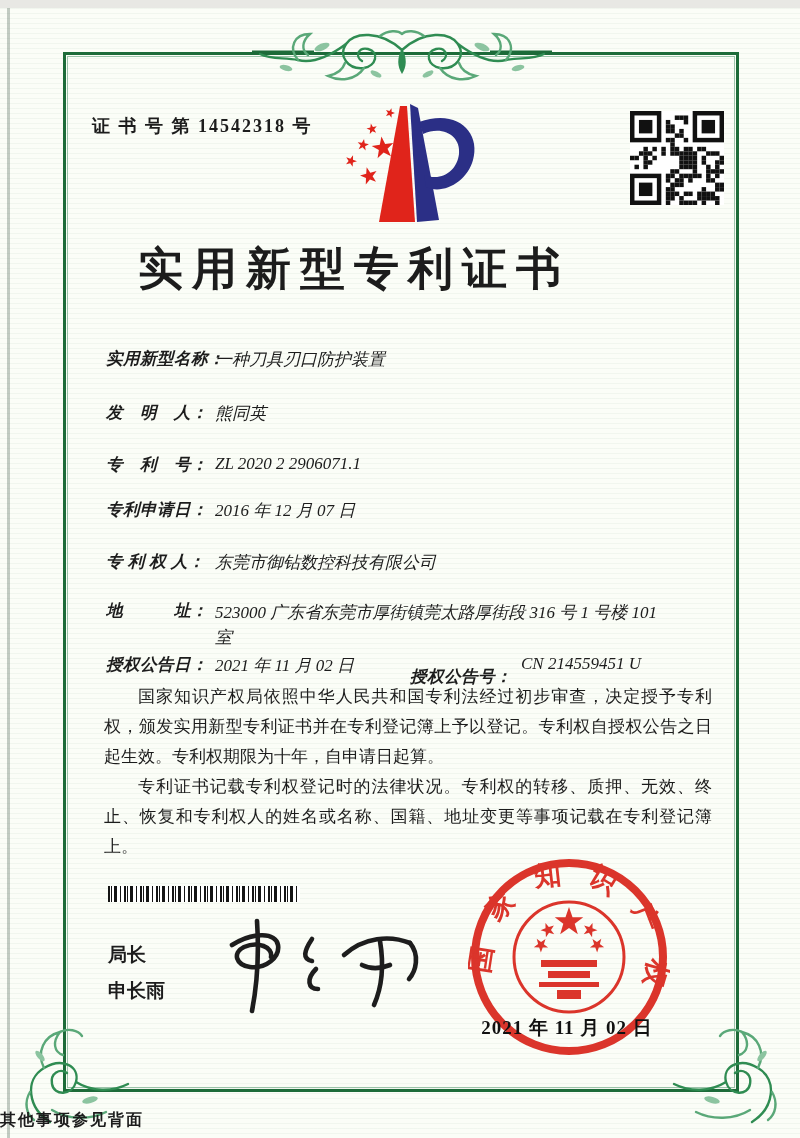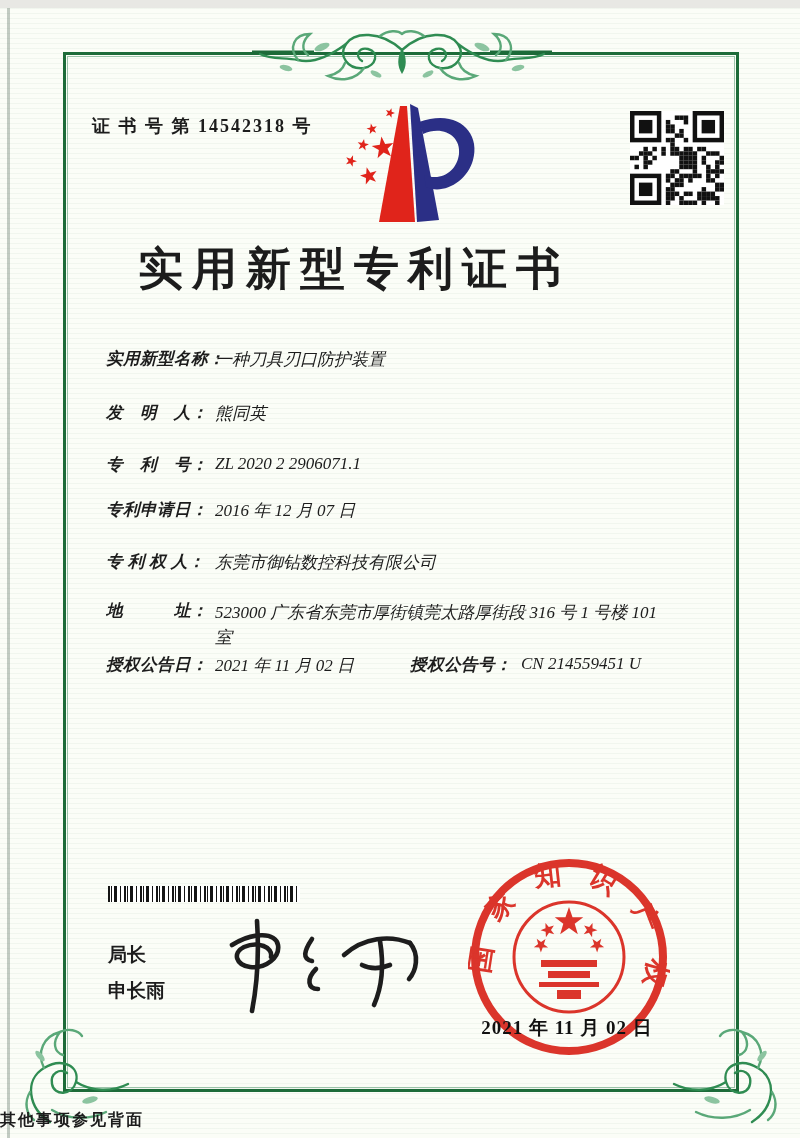--- a/index.html
+++ b/index.html
@@ -15,21 +15,21 @@
   .ornament-bl{position:absolute;left:16px;top:1018px;width:118px;height:106px;}
   .ornament-br{position:absolute;left:668px;top:1018px;width:118px;height:106px;transform:scaleX(-1);}
   .cert-no{position:absolute;left:92px;top:106px;font-size:18px;font-weight:bold;letter-spacing:2px;}
   .logo{position:absolute;left:333px;top:90px;width:152px;height:130px;}
   .qr{position:absolute;left:630px;top:103px;width:94px;height:94px;background:#fff;}
   .title{position:absolute;left:0;top:231px;width:708px;text-align:center;font-size:45px;font-weight:bold;letter-spacing:9px;}
   .f-row{position:absolute;left:106px;width:610px;font-size:17px;font-style:italic;}
   .f-label{font-weight:bold;font-size:16.5px;letter-spacing:0.5px;}
   .f-value{position:absolute;left:109px;top:0;white-space:nowrap;font-size:17px;}
   .f-value.wrap{white-space:normal;width:494px;line-height:25px;}
-  .f-label2{position:absolute;left:304px;top:0;font-weight:bold;font-size:16.5px;letter-spacing:0.5px;}
+  .f-label2{position:absolute;left:304px;top:12px;font-weight:bold;font-size:16.5px;letter-spacing:0.5px;}
   .f-value2{position:absolute;left:415px;top:0;white-space:nowrap;font-size:17px;}
   .body-text{position:absolute;left:104px;top:674px;width:608px;font-size:17px;line-height:30px;text-align:justify;}
   .body-text p{margin:0;text-indent:2em;}
   .barcode{position:absolute;left:108px;top:878px;width:192px;height:16px;
     background:repeating-linear-gradient(90deg,#141414 0 2px,#fff 2px 3px,#141414 3px 4px,#fff 4px 6px,#141414 6px 9px,#fff 9px 12px,#141414 12px 13px,#fff 13px 16px);}
   .signer-title{position:absolute;left:108px;top:934px;font-size:19px;font-weight:bold;font-family:"Liberation Sans","DejaVu Sans",sans-serif;}
   .signer-name{position:absolute;left:108px;top:970px;font-size:19px;font-weight:bold;font-family:"Liberation Sans","DejaVu Sans",sans-serif;}
   .signature{position:absolute;left:212px;top:903px;width:235px;height:110px;}
   .seal{position:absolute;left:468px;top:848px;width:202px;height:202px;opacity:.93;}
   .seal-date{position:absolute;left:477px;top:1007px;width:180px;font-size:19px;font-weight:bold;letter-spacing:1px;color:#111;text-align:center;}
@@ -271,20 +271,24 @@
     <span class="f-label">地　　　址：</span>
     <span class="f-value wrap"><span>523000 广东省东莞市厚街镇莞太路厚街段 316 号 1 号楼 101</span><br><span>室</span></span>
   </div>
   <div class="f-row" style="top:646px">
     <span class="f-label">授权公告日：</span>
     <span class="f-value">2021 年 11 月 02 日</span>
     <span class="f-label2">授权公告号：</span>
     <span class="f-value2">CN 214559451 U</span>
   </div>
 
+  <div class="body-text">
+    <p>国家知识产权局依照中华人民共和国专利法经过初步审查，决定授予专利权，颁发实用新型专利证书并在专利登记簿上予以登记。专利权自授权公告之日起生效。专利权期限为十年，自申请日起算。</p>
+    <p>专利证书记载专利权登记时的法律状况。专利权的转移、质押、无效、终止、恢复和专利权人的姓名或名称、国籍、地址变更等事项记载在专利登记簿上。</p>
+  </div>
 
   <div class="barcode"></div>
 
   <div class="signer-title">局长</div>
   <div class="signer-name">申长雨</div>
   <svg class="signature" viewBox="0 0 235 110">
     <g stroke="#1d1d1d" stroke-width="4.6" fill="none" stroke-linecap="round" stroke-linejoin="round">
       <path d="M20,34 C42,20 64,22 66,34 C68,46 54,58 38,56 C24,54 20,42 32,36 C46,30 61,36 59,46"></path>
       <path d="M45,10 C47,40 45,74 40,100"></path>
       <path d="M100,28 C92,40 90,48 100,50"></path>

